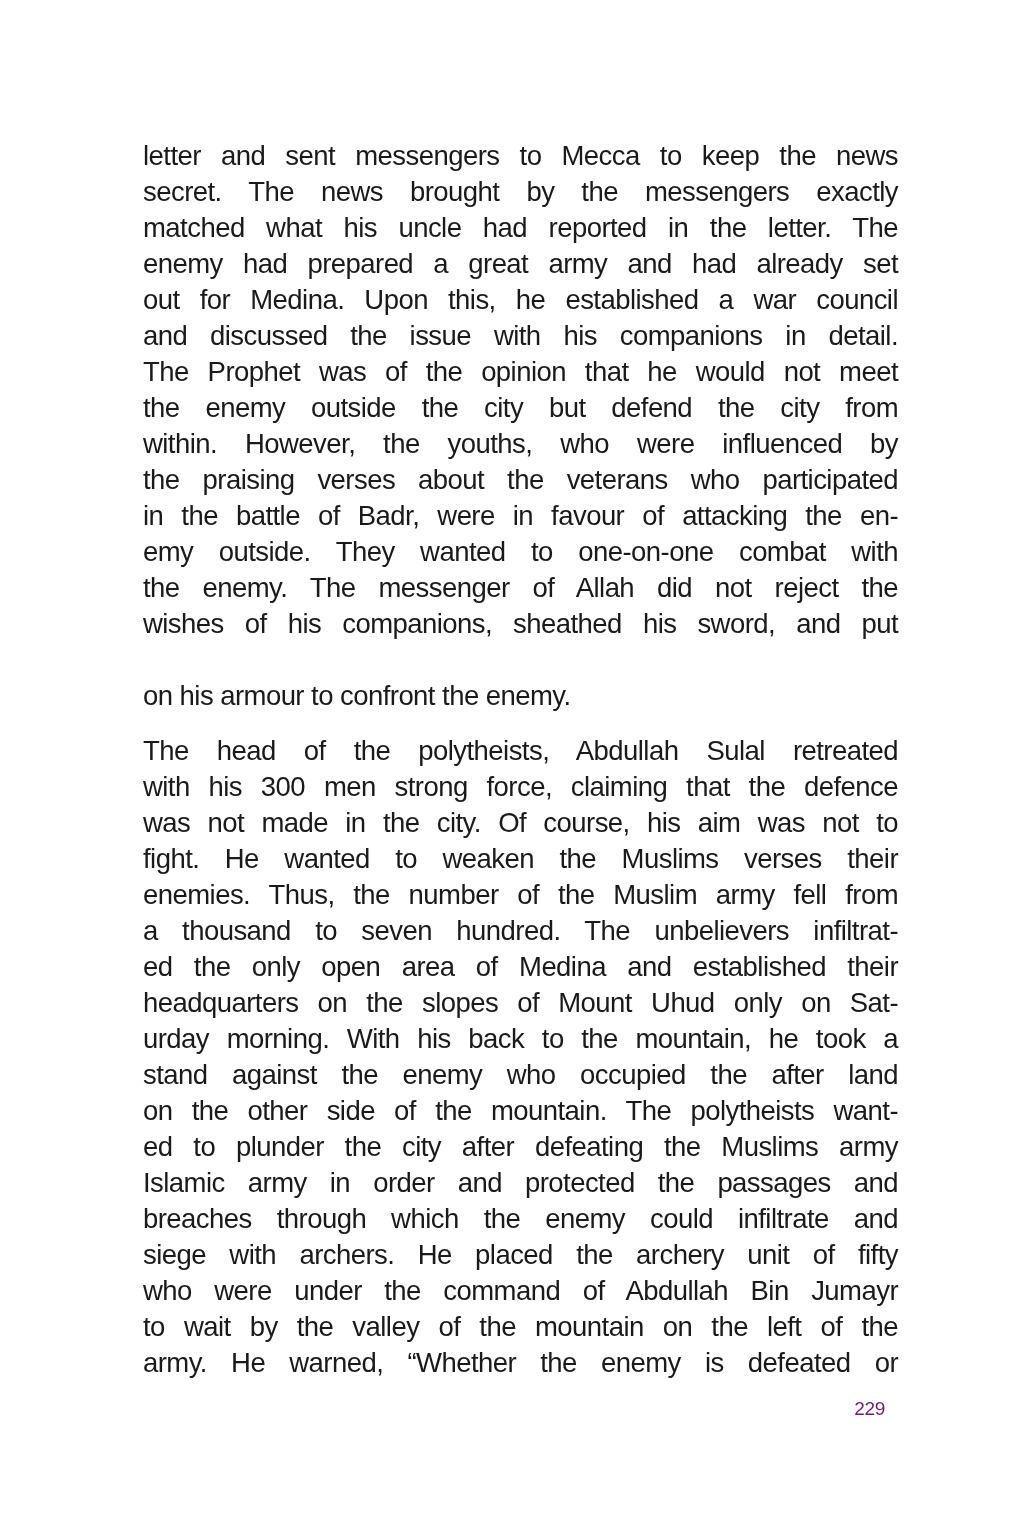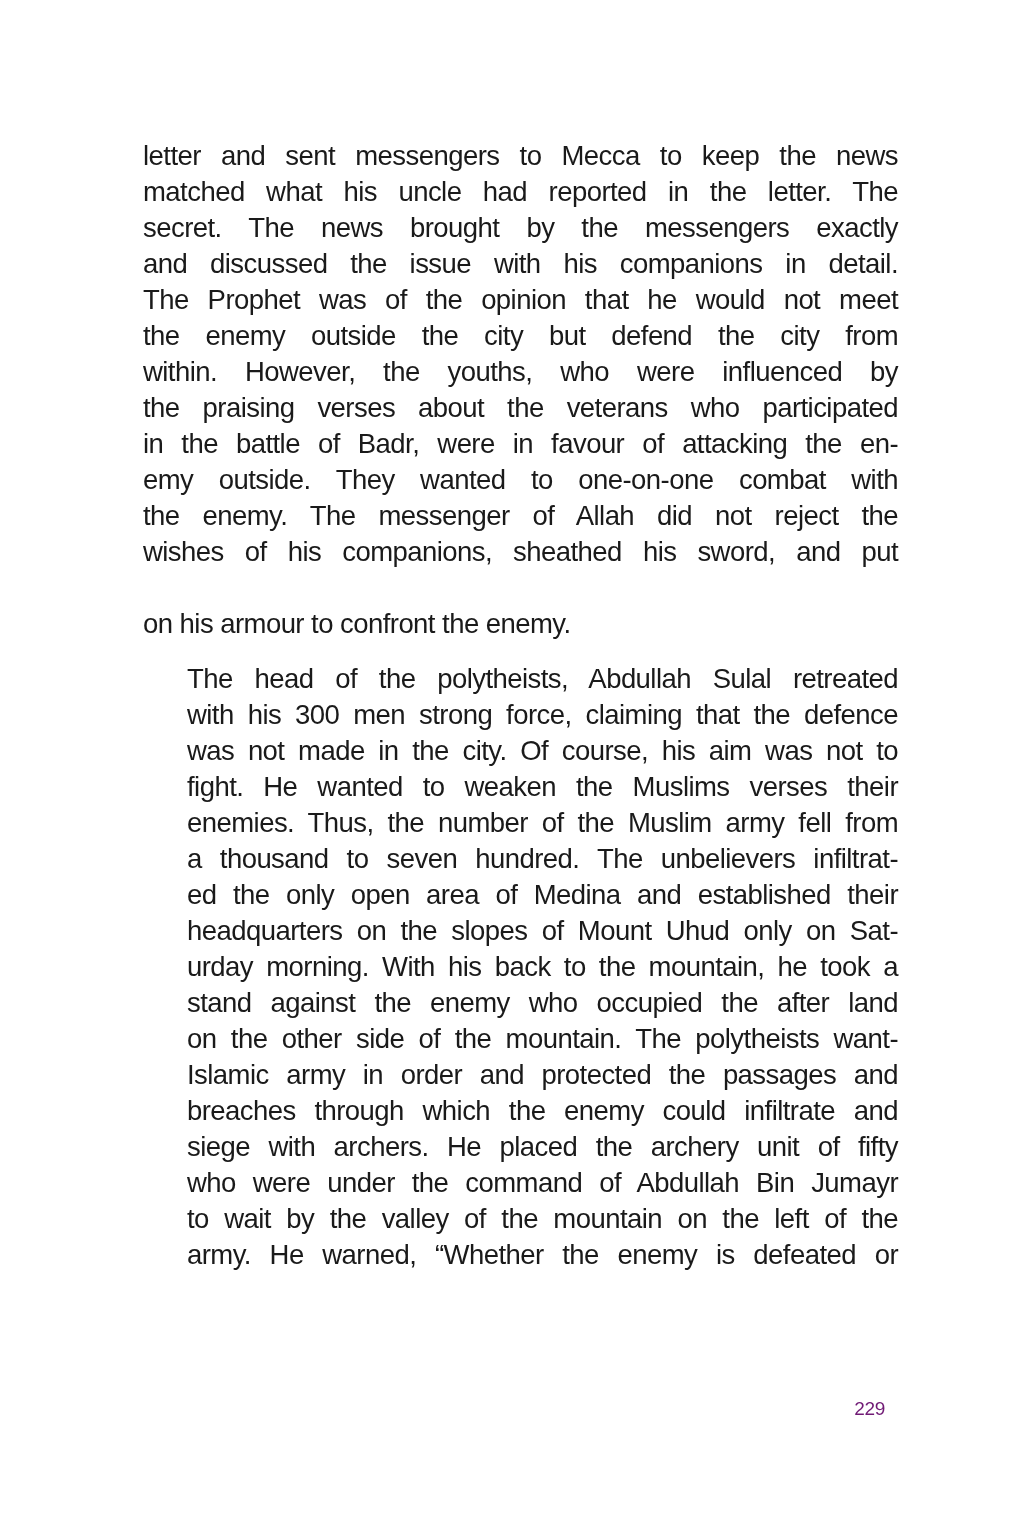--- a/index.html
+++ b/index.html
@@ -27,21 +27,20 @@
       position: absolute;
       left: 143px;
       top: 138px;
       width: 755px;
     }
     .para {
       margin: 0;
     }
     .para + .para {
       margin-top: 19px;
-      margin-left: 44px;
     }
     .line {
       display: block;
       height: 36px;
       line-height: 36px;
       font-size: 27.5px;
       letter-spacing: -0.55px;
       word-spacing: 0px;
       white-space: nowrap;
       text-align: justify;
@@ -62,22 +61,24 @@
     }
   </style>
 </head>
 <body>
 
 <div class="page">
   <div class="text-block">
 
     <p class="para">
       <span class="line">letter and sent messengers to Mecca to keep the news</span>
+      <span class="line">secret. The news brought by the messengers exactly</span>
       <span class="line">matched what his uncle had reported in the letter. The</span>
-      <span class="line">secret. The news brought by the messengers exactly</span>
+      <span class="line">enemy had prepared a great army and had already set</span>
+      <span class="line">out for Medina. Upon this, he established a war council</span>
       <span class="line">and discussed the issue with his companions in detail.</span>
       <span class="line">The Prophet was of the opinion that he would not meet</span>
       <span class="line">the enemy outside the city but defend the city from</span>
       <span class="line">within. However, the youths, who were influenced by</span>
       <span class="line">the praising verses about the veterans who participated</span>
       <span class="line">in the battle of Badr, were in favour of attacking the en-</span>
       <span class="line">emy outside. They wanted to one-on-one combat with</span>
       <span class="line">the enemy. The messenger of Allah did not reject the</span>
       <span class="line">wishes of his companions, sheathed his sword, and put</span>
       <span class="line last">on his armour to confront the enemy.</span>
@@ -88,20 +89,21 @@
       <span class="line">with his 300 men strong force, claiming that the defence</span>
       <span class="line">was not made in the city. Of course, his aim was not to</span>
       <span class="line">fight. He wanted to weaken the Muslims verses their</span>
       <span class="line">enemies. Thus, the number of the Muslim army fell from</span>
       <span class="line">a thousand to seven hundred. The unbelievers infiltrat-</span>
       <span class="line">ed the only open area of Medina and established their</span>
       <span class="line">headquarters on the slopes of Mount Uhud only on Sat-</span>
       <span class="line">urday morning. With his back to the mountain, he took a</span>
       <span class="line">stand against the enemy who occupied the after land</span>
       <span class="line">on the other side of the mountain. The polytheists want-</span>
+      <span class="line">ed to plunder the city after defeating the Muslims army</span>
       <span class="line">Islamic army in order and protected the passages and</span>
       <span class="line">breaches through which the enemy could infiltrate and</span>
       <span class="line">siege with archers. He placed the archery unit of fifty</span>
       <span class="line">who were under the command of Abdullah Bin Jumayr</span>
       <span class="line">to wait by the valley of the mountain on the left of the</span>
       <span class="line">army. He warned, “Whether the enemy is defeated or</span>
     </p>
 
   </div>
 

